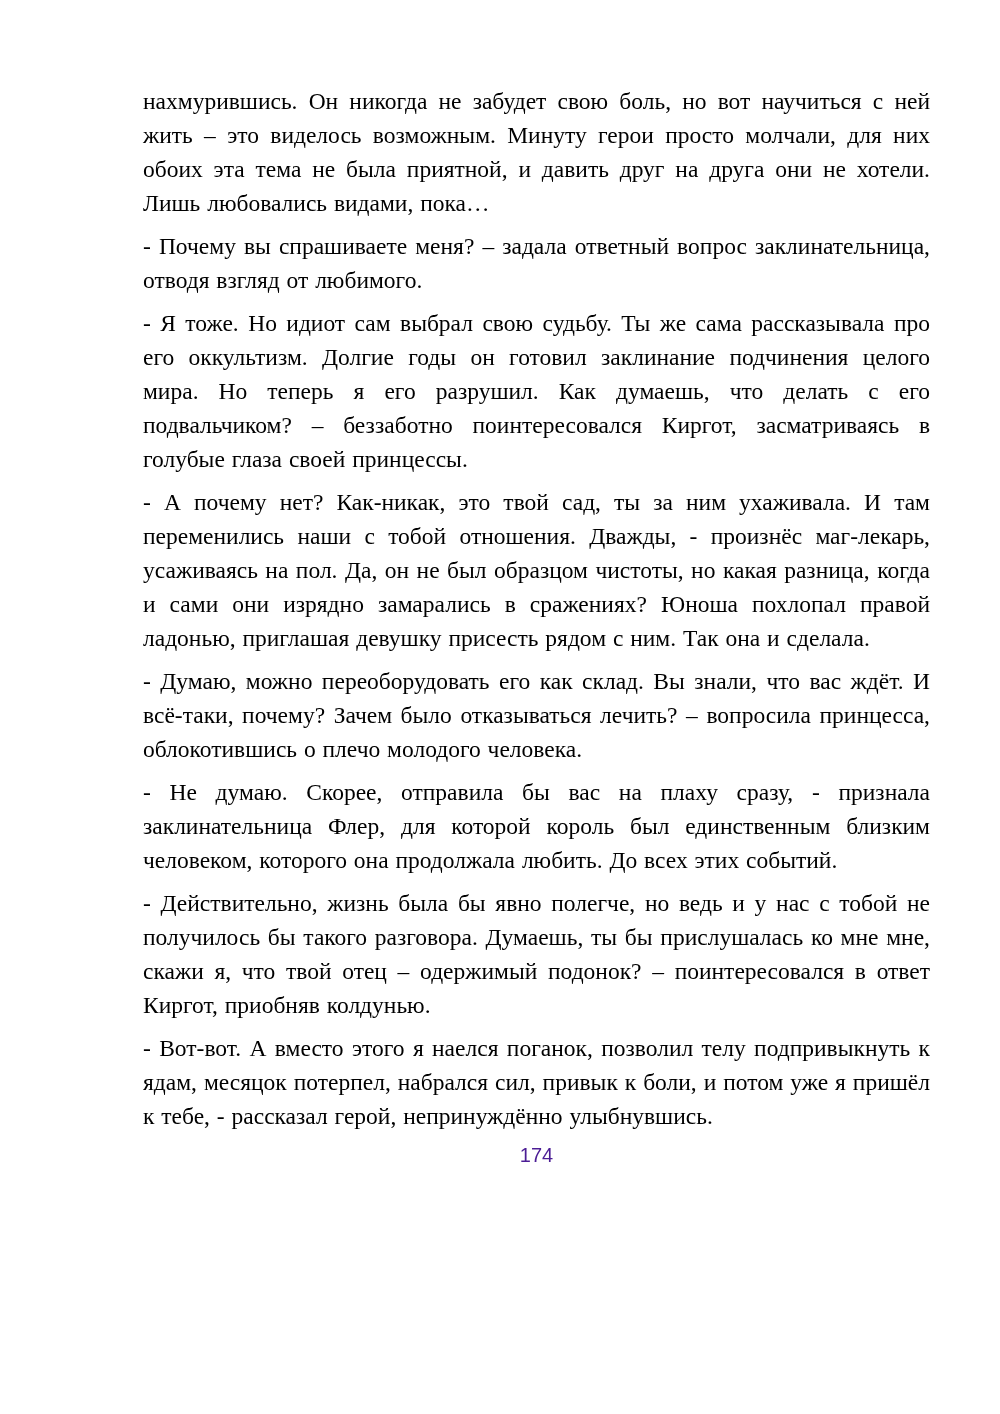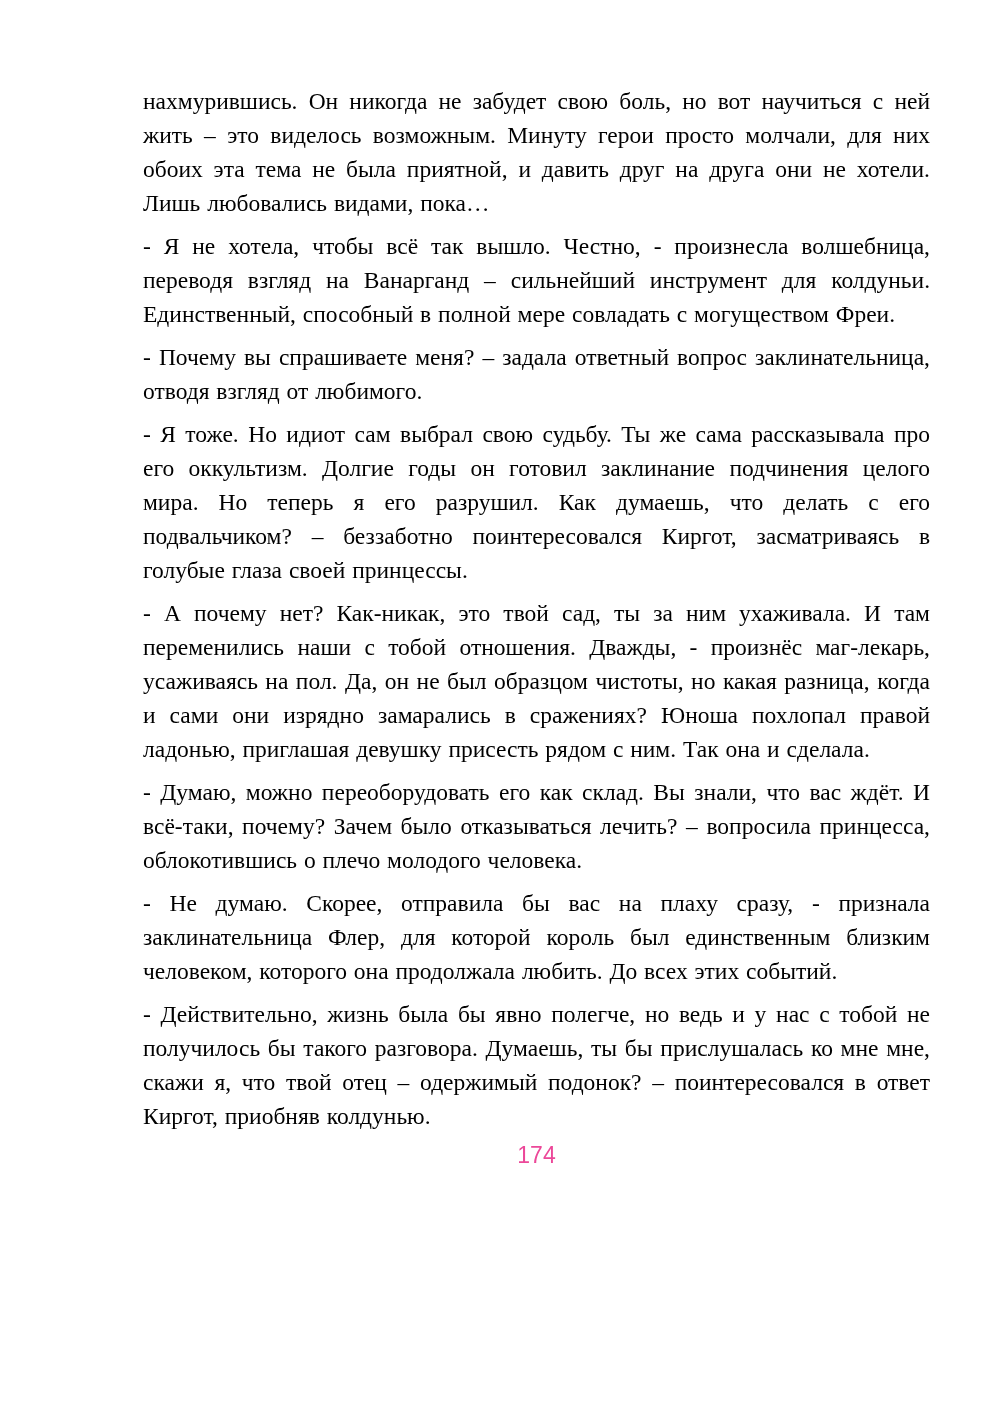--- a/index.html
+++ b/index.html
@@ -36,34 +36,34 @@
     word-spacing: 1px;
   }
   .text-block p.continues {
     text-align-last: justify;
     -moz-text-align-last: justify;
   }
   .page-number {
     width: 787px;
     text-align: center;
     font-family: "Liberation Sans", "DejaVu Sans", sans-serif;
-    font-size: 23px;
+    font-size: 20px;
     line-height: 26px;
-    color: #ec4899;
+    color: #4c1d95;
     margin-top: 1px;
   }
 </style>
 </head>
 <body>
 
 <div class="page">
   <div class="text-block">
       <p>нахмурившись. Он никогда не забудет свою боль, но вот научиться с ней жить – это виделось возможным. Минуту герои просто молчали, для них обоих эта тема не была приятной, и давить друг на друга они не хотели. Лишь любовались видами, пока…</p>
-      <p>- Я не хотела, чтобы всё так вышло. Честно, - произнесла волшебница, переводя взгляд на Ванарганд – сильнейший инструмент для колдуньи. Единственный, способный в полной мере совладать с могуществом Фреи.</p>
       <p>- Почему вы спрашиваете меня? – задала ответный вопрос заклинательница, отводя взгляд от любимого.</p>
       <p>- Я тоже. Но идиот сам выбрал свою судьбу. Ты же сама рассказывала про его оккультизм. Долгие годы он готовил заклинание подчинения целого мира. Но теперь я его разрушил. Как думаешь, что делать с его подвальчиком? – беззаботно поинтересовался Киргот, засматриваясь в голубые глаза своей принцессы.</p>
       <p>- А почему нет? Как-никак, это твой сад, ты за ним ухаживала. И там переменились наши с тобой отношения. Дважды, - произнёс маг-лекарь, усаживаясь на пол. Да, он не был образцом чистоты, но какая разница, когда и сами они изрядно замарались в сражениях? Юноша похлопал правой ладонью, приглашая девушку присесть рядом с ним. Так она и сделала.</p>
       <p>- Думаю, можно переоборудовать его как склад. Вы знали, что вас ждёт. И всё-таки, почему? Зачем было отказываться лечить? – вопросила принцесса, облокотившись о плечо молодого человека.</p>
       <p>- Не думаю. Скорее, отправила бы вас на плаху сразу, - признала заклинательница Флер, для которой король был единственным близким человеком, которого она продолжала любить. До всех этих событий.</p>
       <p>- Действительно, жизнь была бы явно полегче, но ведь и у нас с тобой не получилось бы такого разговора. Думаешь, ты бы прислушалась ко мне мне, скажи я, что твой отец – одержимый подонок? – поинтересовался в ответ Киргот, приобняв колдунью.</p>
+      <p>- Вот-вот. А вместо этого я наелся поганок, позволил телу подпривыкнуть к ядам, месяцок потерпел, набрался сил, привык к боли, и потом уже я пришёл к тебе, - рассказал герой, непринуждённо улыбнувшись.</p>
     </div>
   <div class="page-number">174</div>
 </div>
 
 </body></html>

